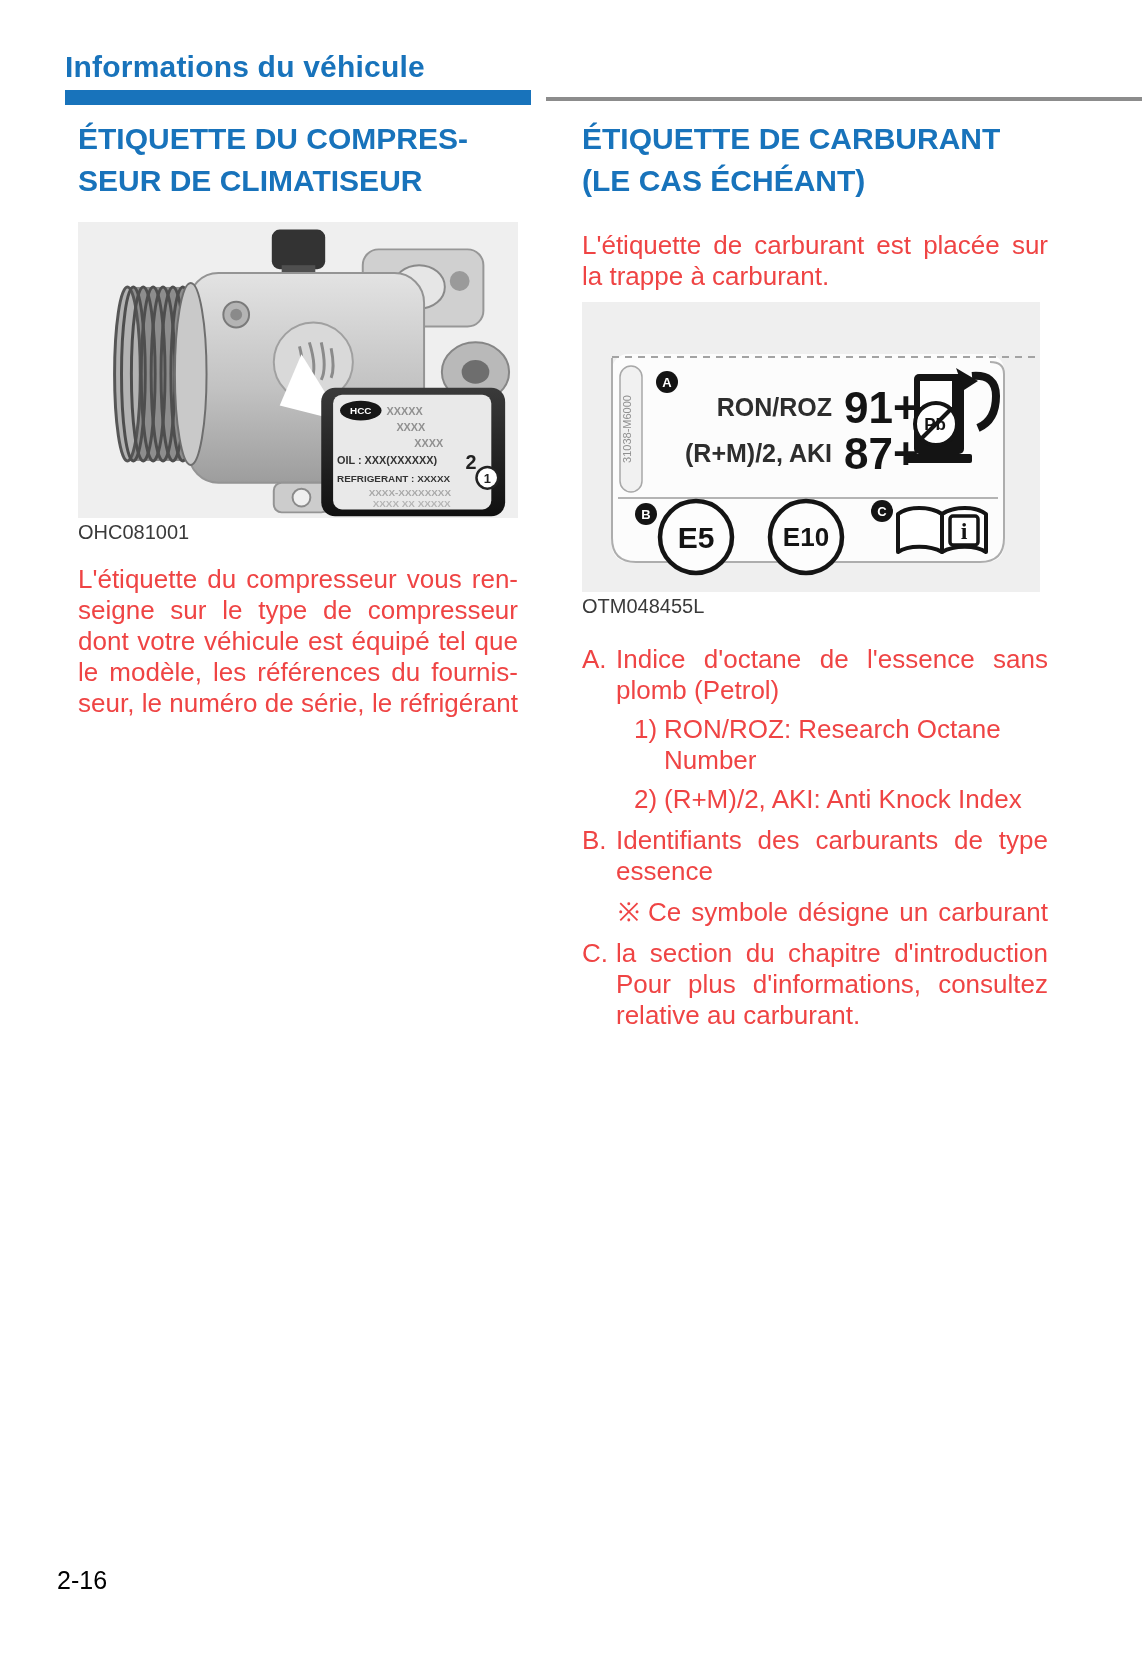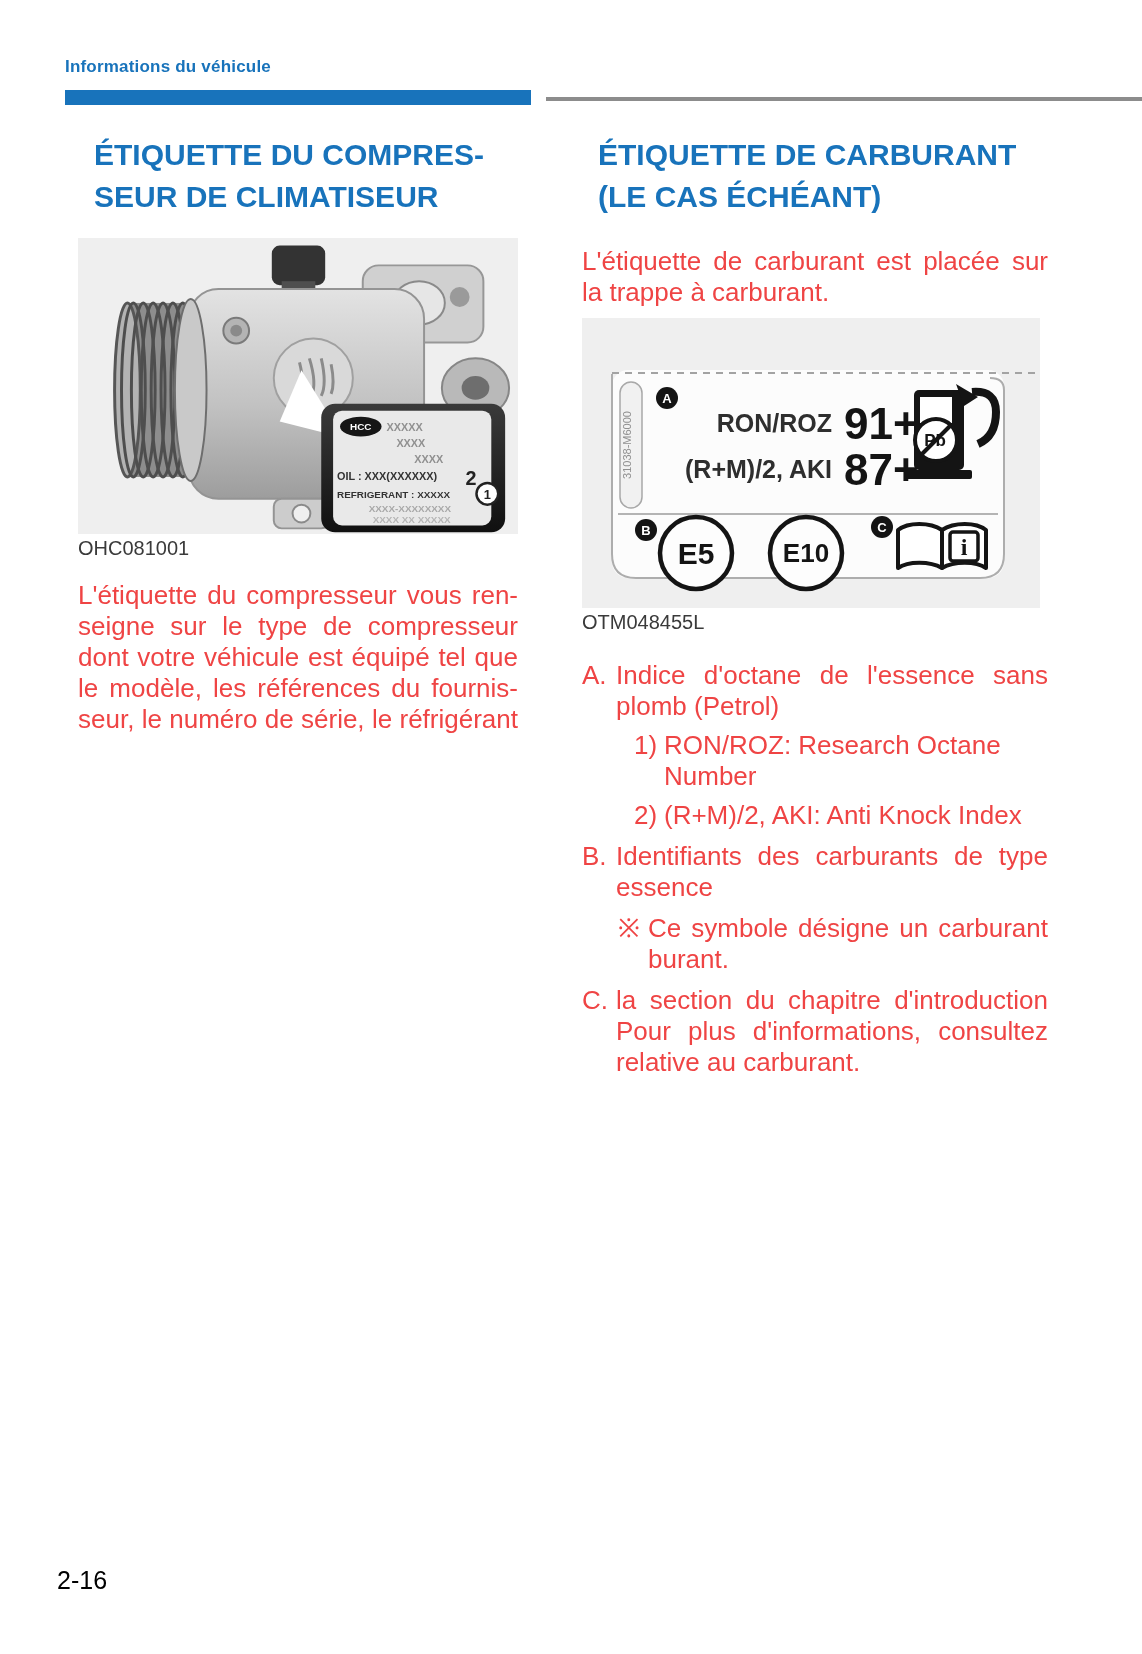--- a/index.html
+++ b/index.html
@@ -2,30 +2,30 @@
 <html><head>
 <meta charset="utf-8">
 <style>
   html,body{margin:0;padding:0;background:#ffffff;}
   .page{
     position:relative; width:1142px; height:1654px; background:#ffffff;
     font-family:"Liberation Sans", sans-serif; color:#242424; overflow:hidden;
   }
   
   .chapter-title{
-    position:absolute; left:65px; top:52px; font-size:17px; line-height:30px;
+    position:absolute; left:65px; top:52px; font-size:30px; line-height:30px;
     font-weight:600; color:#1873BB; letter-spacing:0.2px;
   }
   .rule-blue{ position:absolute; left:65px; top:90px; width:466px; height:15px; background:#1873BB; }
   .rule-gray{ position:absolute; left:546px; top:97px; width:596px; height:4px; background:#8C8C8C; }
   
   .col{ position:absolute; top:118px; }
   .col-left{ left:78px; width:440px; }
   .col-right{ left:582px; width:466px; }
-  .section-heading{ margin:16px; font-size:30px; line-height:42px; font-weight:bold; color:#1873BB; }
+  .section-heading{ margin:0; font-size:30px; line-height:42px; font-weight:bold; color:#1873BB; }
   .section-heading .hl{ display:block; }
   .body-text{ font-size:26px; line-height:31px; color:#ef4444; }
   .jl{ text-align:justify; text-align-last:justify; }
   .ll{ text-align:left; }
   figure{ margin:0; }
   .fig-left{ margin-top:20px; }
   .fig-right{ margin-top:10px; }
   .fig-box{ display:block; background:#EFEFEF; }
   .fig-caption{ margin-top:2px; font-size:20px; line-height:24px; color:#3A3A3A; text-align:left; }
   .fig-left .fig-caption{ padding-right:16px; }
@@ -255,21 +255,20 @@
         <span class="marker">B.</span>
         <div class="item-body">
           <div class="jl">Identifiants des carburants de type</div>
           <div class="ll">essence</div>
         </div>
       </div>
       <div class="item note">
         <span class="marker">※</span>
         <div class="item-body">
           <div class="jl">Ce symbole désigne un carburant</div>
-          <div class="ll">burant.</div>
         </div>
       </div>
       <div class="item">
         <span class="marker">C.</span>
         <div class="item-body">
           <div class="jl">la section du chapitre d'introduction</div>
           <div class="jl">Pour plus d'informations, consultez</div>
           <div class="ll">relative au carburant.</div>
         </div>
       </div>

